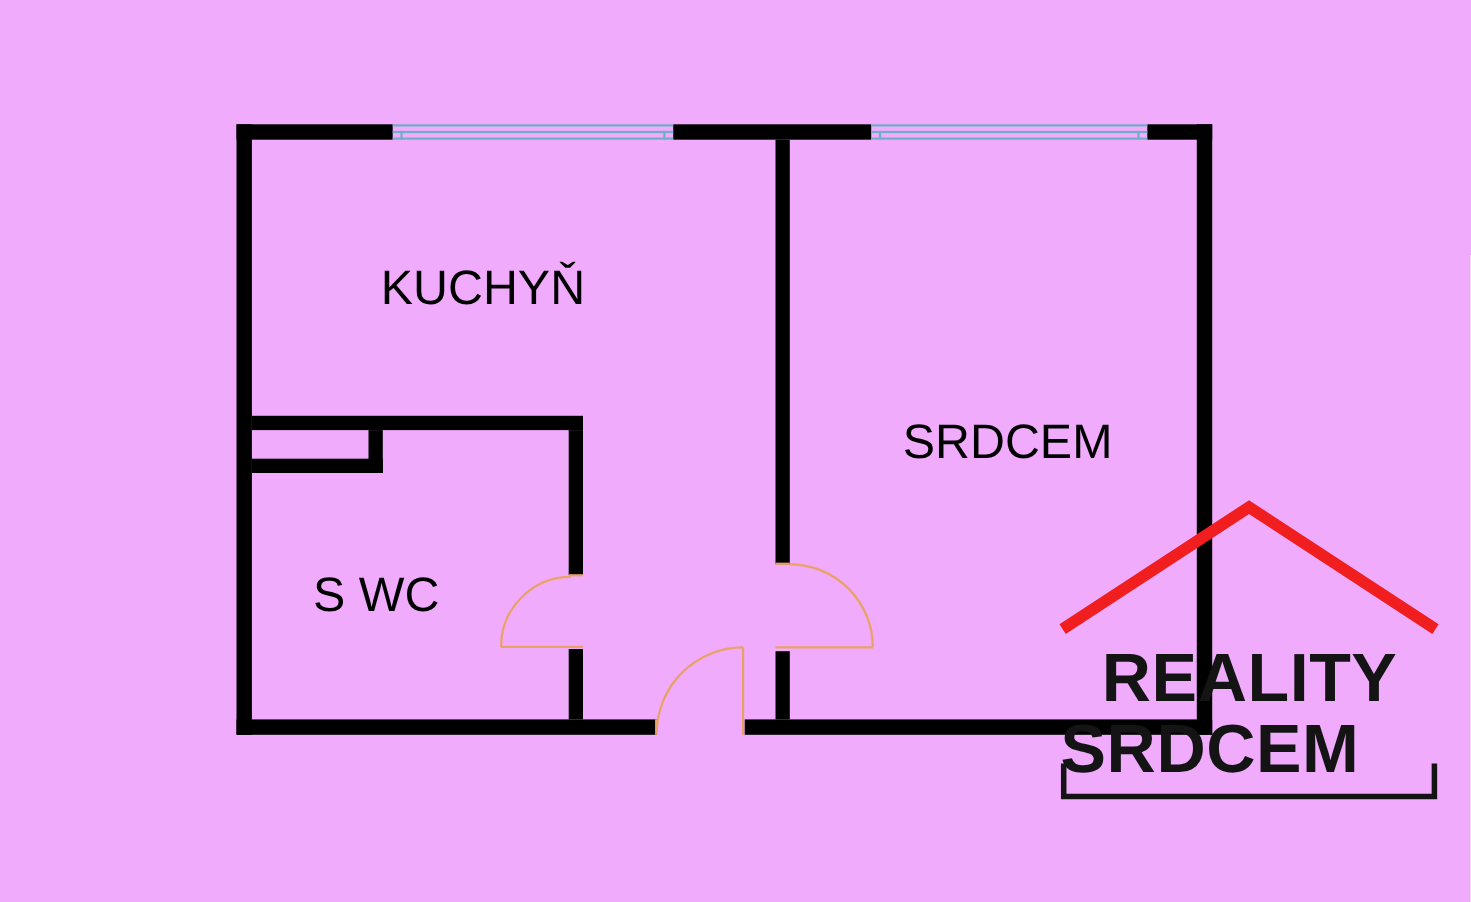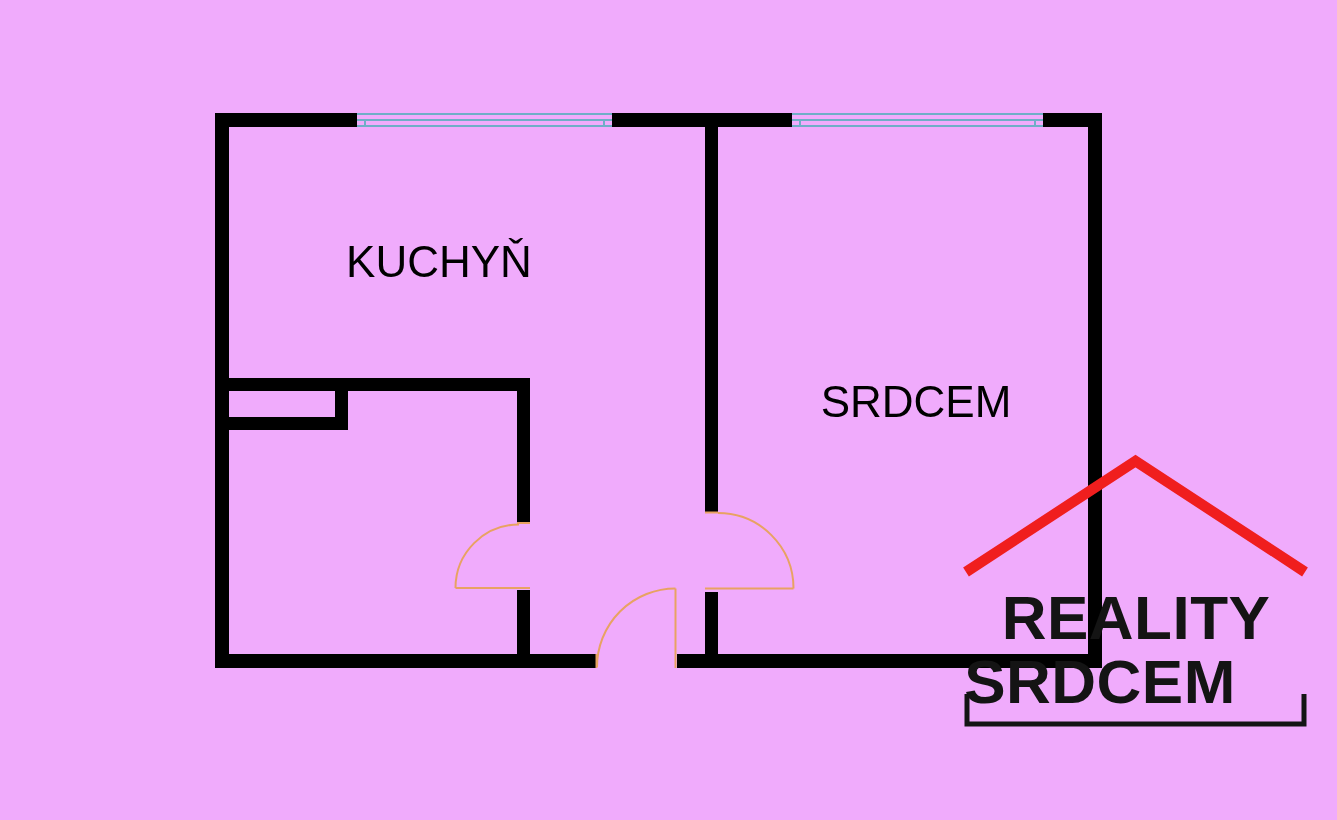--- a/index.html
+++ b/index.html
@@ -79,20 +79,21 @@
 
       <path d="M 597 667 A 78.5 78.5 0 0 1 675.5 588.5"></path>
       <path d="M 675.5 588.5 V 668"></path>
       <path d="M 596.5 654 V 668"></path>
     </g>
   </svg>
 
   <div class="room-label" style="left:439px;top:262px;">KUCHYŇ</div>
   <div class="room-label" style="left:916px;top:402px;">SRDCEM</div>
   <div class="room-label" style="left:342px;top:541px;">
+    <div>S WC</div>
   </div>
 
   <svg class="overlay" width="1337" height="820" viewBox="0 0 1337 820">
     <polyline points="966,572 1135.5,461 1305,572" stroke="#F01E1E" stroke-width="10.5" fill="none" stroke-miterlimit="10"></polyline>
     <path d="M 967 694 V 724 H 1304 V 694" stroke="#141414" stroke-width="5" fill="none"></path>
   </svg>
 
   <div class="logo-line" style="left:1136px;top:617px;">REALITY</div>
   <div class="logo-line" style="left:1100px;top:681px;">SRDCEM</div>
 

